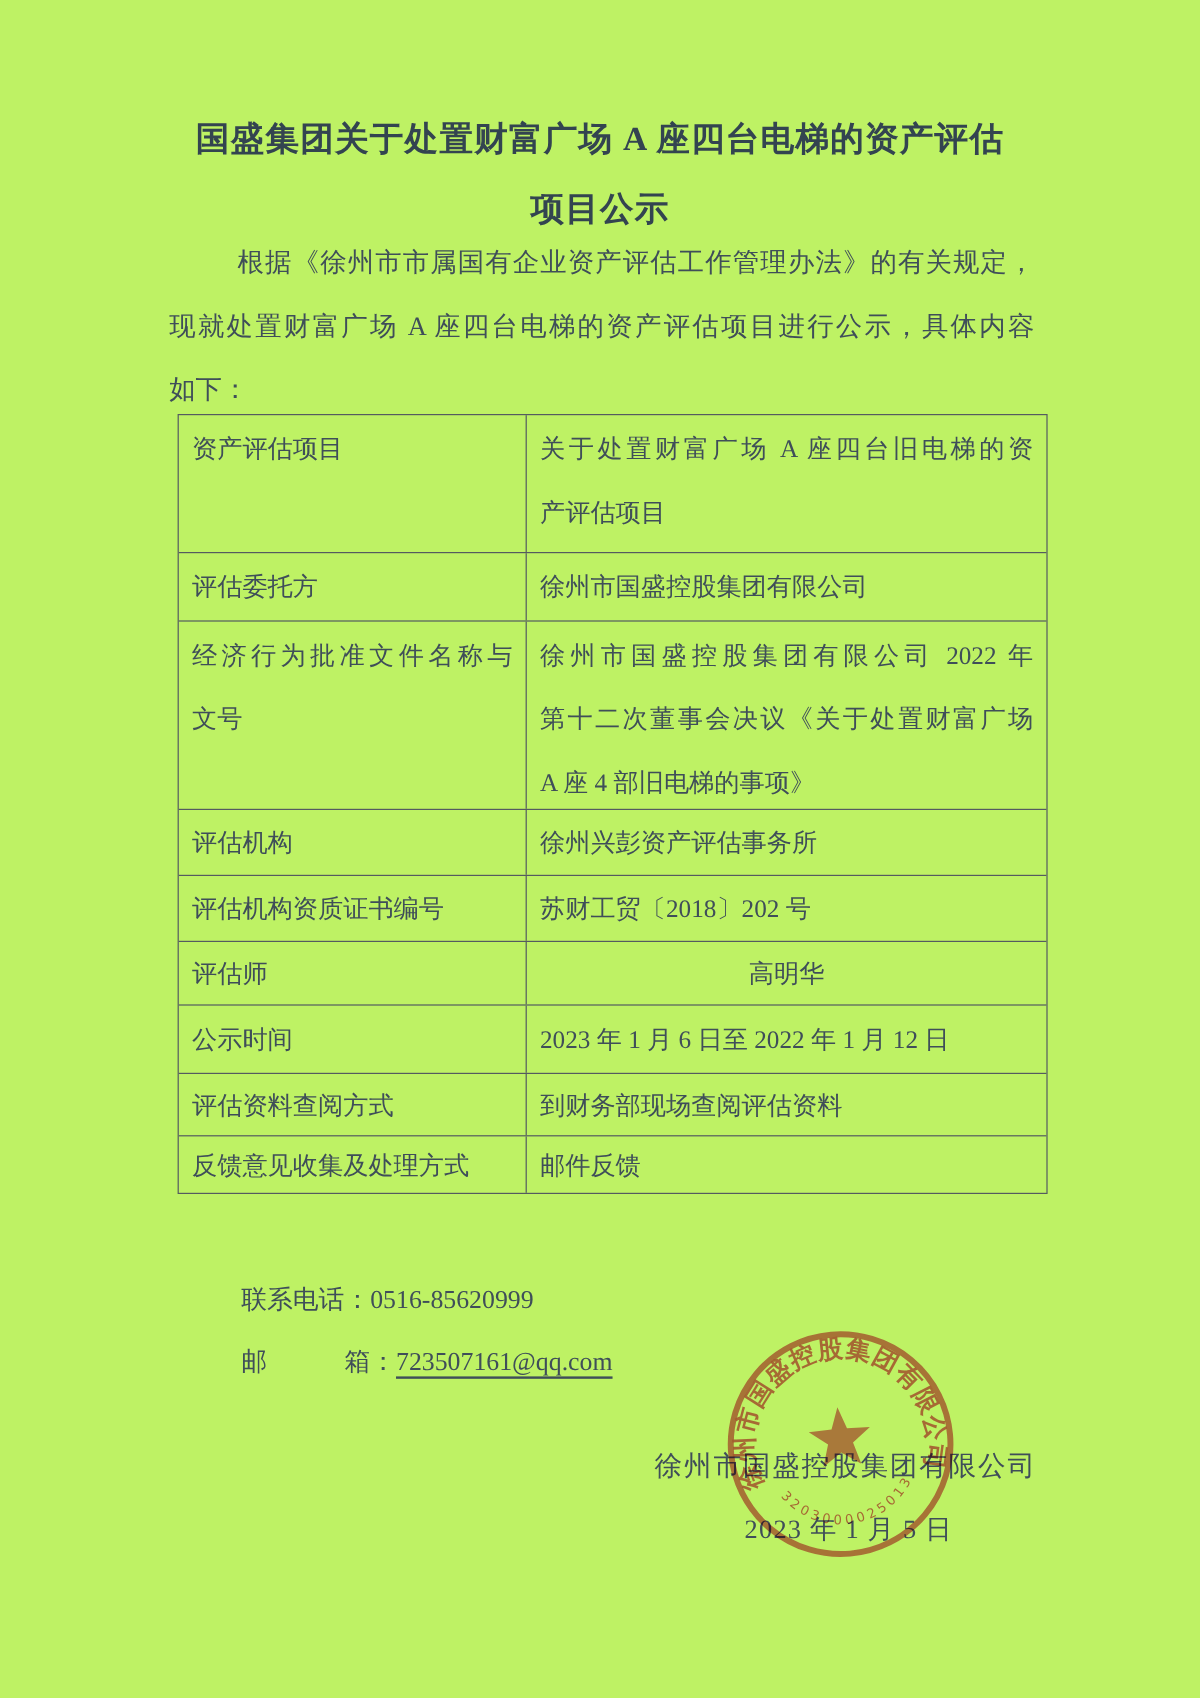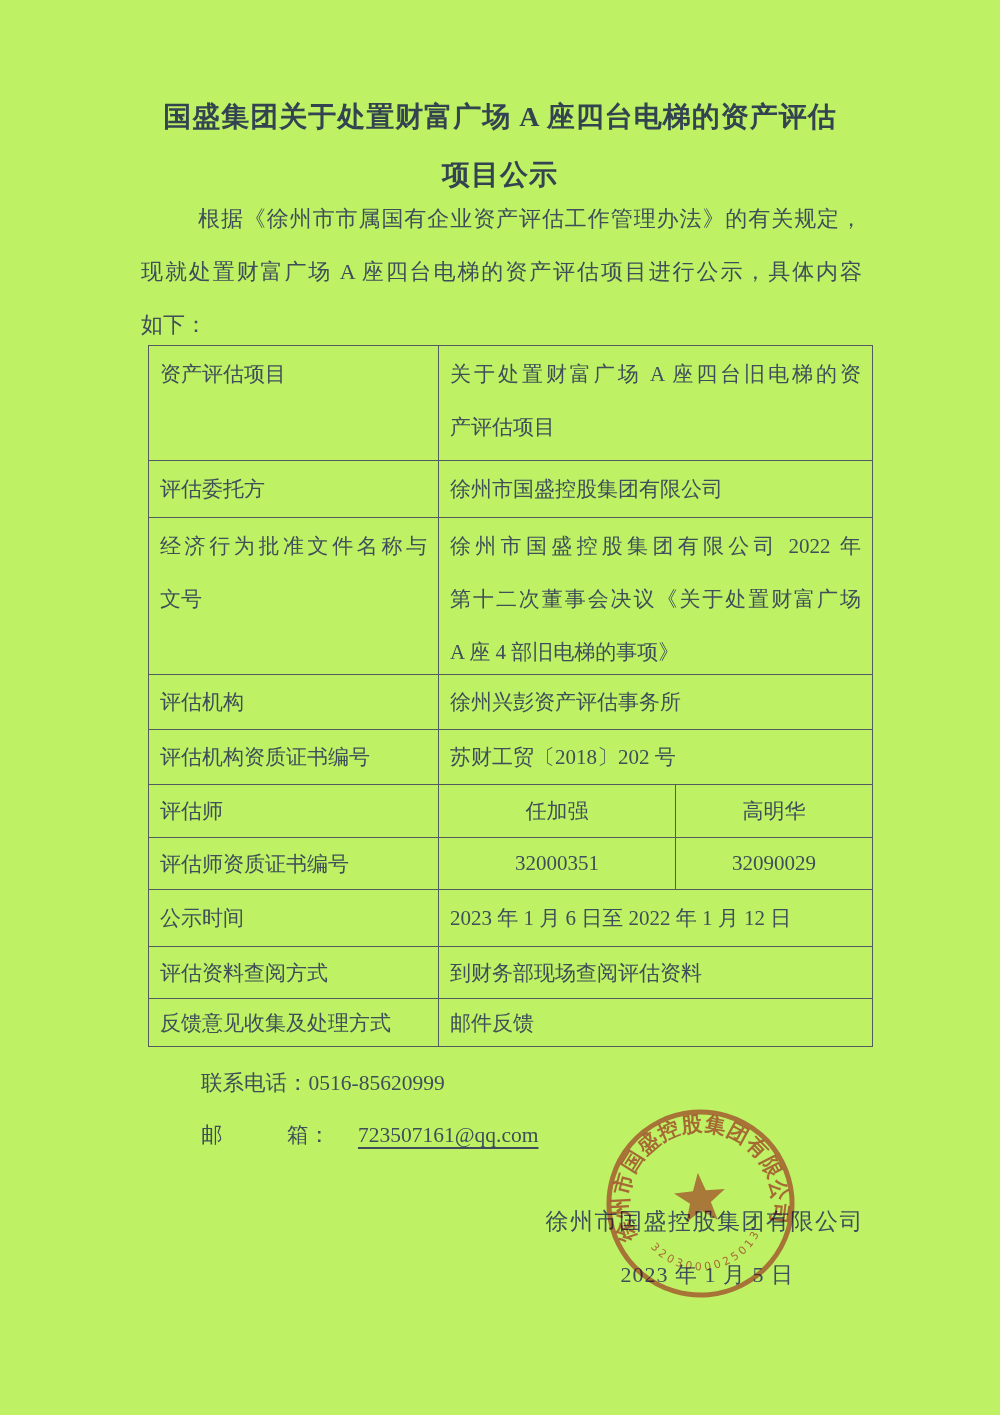--- a/index.html
+++ b/index.html
@@ -25,21 +25,21 @@
   .cl { width:290px; border-right:1px solid #545b60; }
   .cv { flex:1; }
   .cva { width:237px; border-right:1px solid #545b60; justify-content:center; }
   .cvb { flex:1; justify-content:center; }
   .center { justify-content:flex-start; }
   .row.top .cell { display:block; padding-top:2px; }
   .vline { line-height:53px; }
 
   .contact { position:absolute; left:201px; top:1057px; font-size:21.5px; }
   .contact-line { line-height:52px; }
-  .email { color:inherit; text-underline-offset:5px;margin-left:28px; }
+  .email { color:inherit; text-underline-offset:5px; }
 
   .sign-company { position:absolute; top:1206px; left:0; width:864px; text-align:right;
     font-size:23px; letter-spacing:1.5px; }
   .sign-date { position:absolute; top:1260px; left:0; width:794px; text-align:right;
     font-size:22px; letter-spacing:1px; }
 
   .stamp { position:absolute; left:601px; top:1104px; width:199px; height:199px;
     mix-blend-mode:multiply; opacity:0.92; transform:rotate(-5deg); }
 </style>
 </head>
@@ -106,39 +106,25 @@
         </div>
       <div class="cell cv center">
           <span>苏财工贸〔2018〕202 号</span>
         </div>
     </div>
 
     <div class="row" style="height:53px">
       <div class="cell cl">
           <span>评估师</span>
         </div>
-      <div class="cell cva">
-          <span>任加强</span>
-        </div>
       <div class="cell cvb">
           <span>高明华</span>
         </div>
     </div>
 
-    <div class="row" style="height:52px">
-      <div class="cell cl">
-          <span>评估师资质证书编号</span>
-        </div>
-      <div class="cell cva">
-          <span>32000351</span>
-        </div>
-      <div class="cell cvb">
-          <span>32090029</span>
-        </div>
-    </div>
 
     <div class="row" style="height:57px">
       <div class="cell cl">
           <span>公示时间</span>
         </div>
       <div class="cell cv">
           <span>2023 年 1 月 6 日至 2022 年 1 月 12 日</span>
         </div>
     </div>
 

